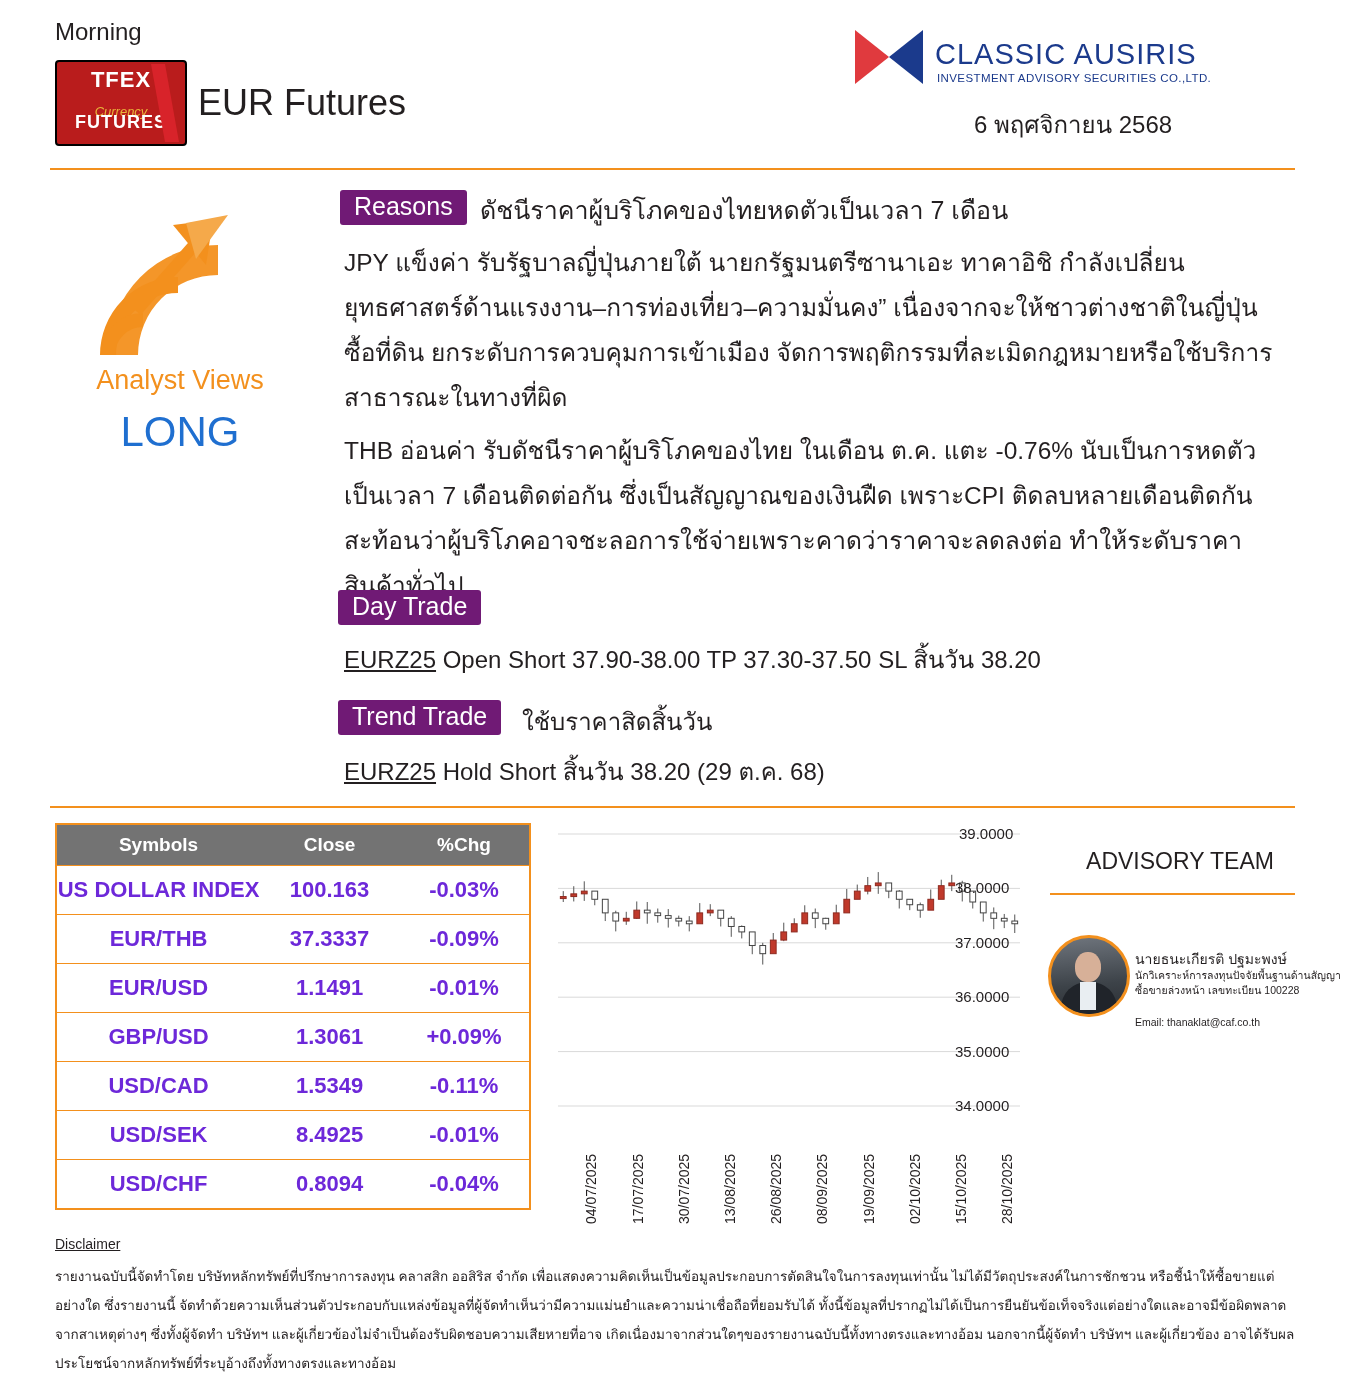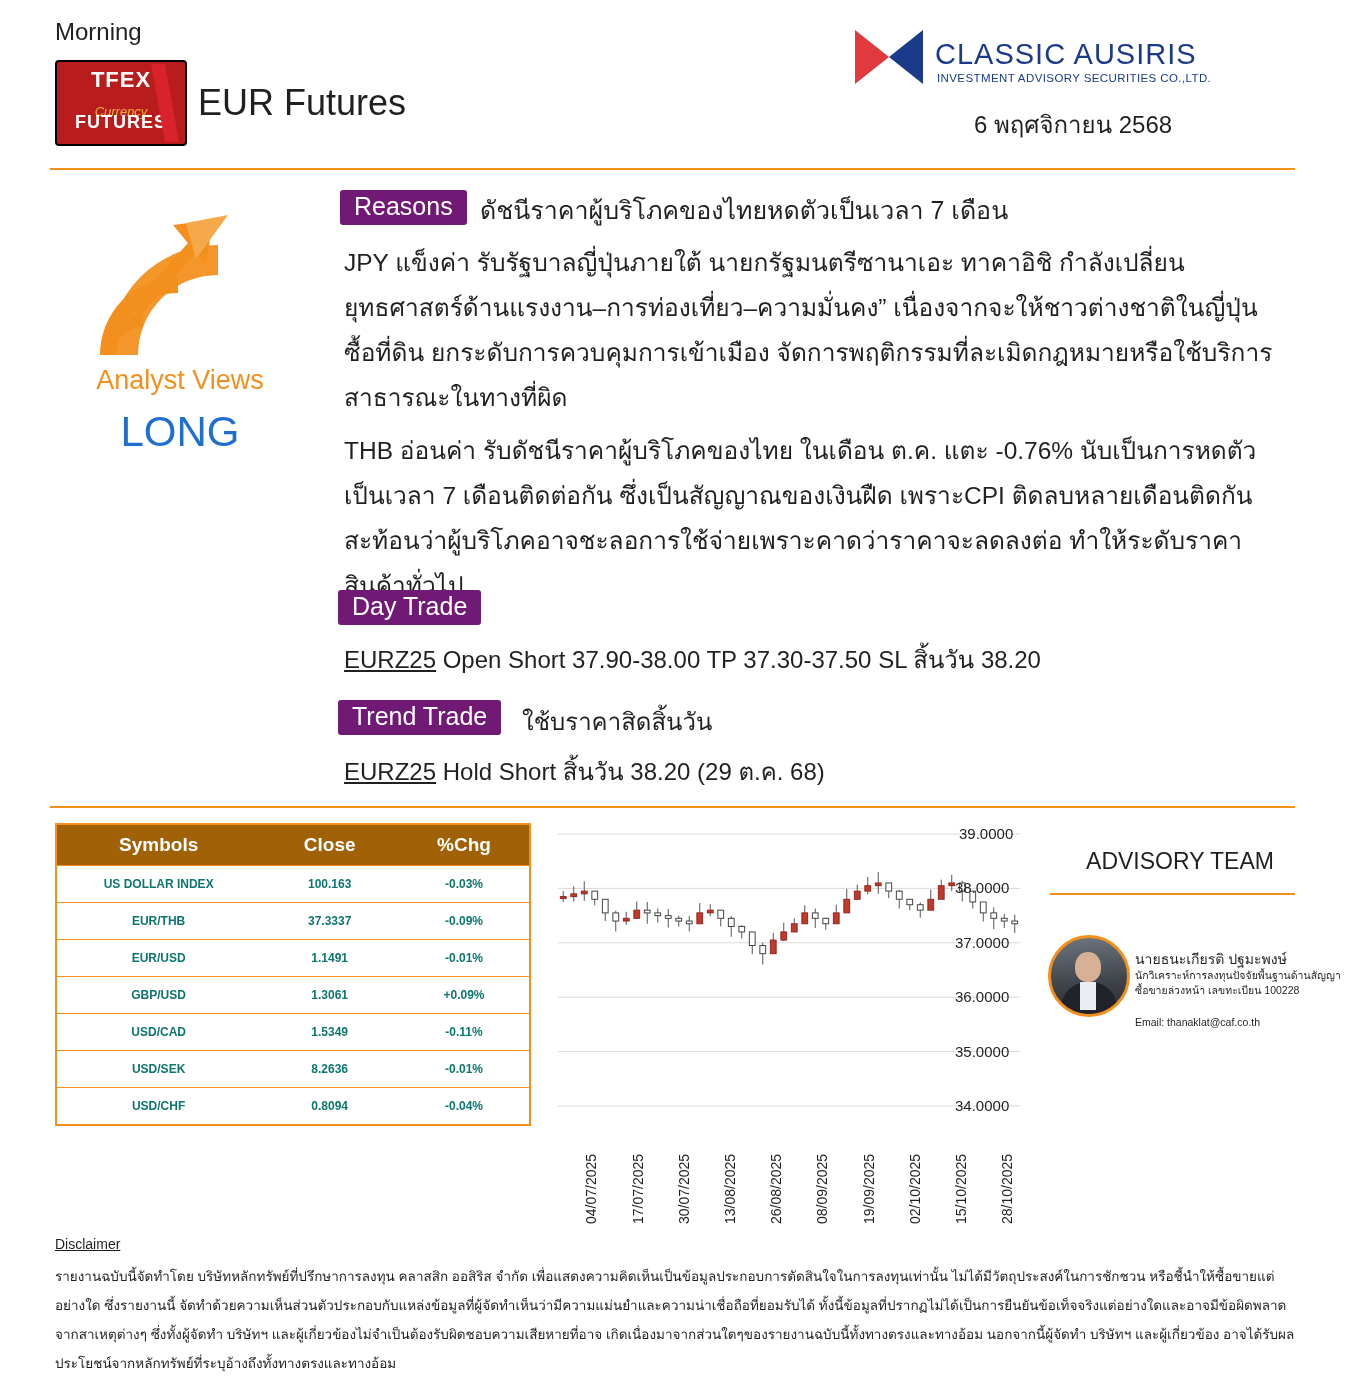--- a/index.html
+++ b/index.html
@@ -236,35 +236,35 @@
   
   .tbl {
     position: absolute;
     left: 55px;
     top: 823px;
     width: 476px;
     border-collapse: collapse;
     border: 2px solid #f3901d;
   }
   .tbl th {
-    background: #a16207;
+    background: #737373;
     color: #ffffff;
     font-size: 19px;
     font-weight: bold;
     padding: 9px 0;
     text-align: center;
     border: none;
   }
   .tbl td {
-    font-size: 12px;
+    font-size: 22px;
     font-weight: bold;
     padding: 11px 0;
     text-align: center;
     border-top: 1px solid #f3901d;
-    color: #0f766e;
+    color: #6d28d9;
   }
   .tbl td.c1 { width: 205px; }
   .tbl td.c2 { width: 140px; }
   .tbl td.c3 { width: 131px; }
 
   
   .chart-box {
     position: absolute;
     left: 540px;
     top: 826px;
@@ -489,21 +489,21 @@
         <td class="c2">1.3061</td>
         <td class="c3">+0.09%</td>
       </tr>
       <tr>
         <td class="c1">USD/CAD</td>
         <td class="c2">1.5349</td>
         <td class="c3">-0.11%</td>
       </tr>
       <tr>
         <td class="c1">USD/SEK</td>
-        <td class="c2">8.2636</td>
+        <td class="c2">8.4925</td>
         <td class="c3">-0.01%</td>
       </tr>
       <tr>
         <td class="c1">USD/CHF</td>
         <td class="c2">0.8094</td>
         <td class="c3">-0.04%</td>
       </tr>
     </tbody>
   </table>
 

